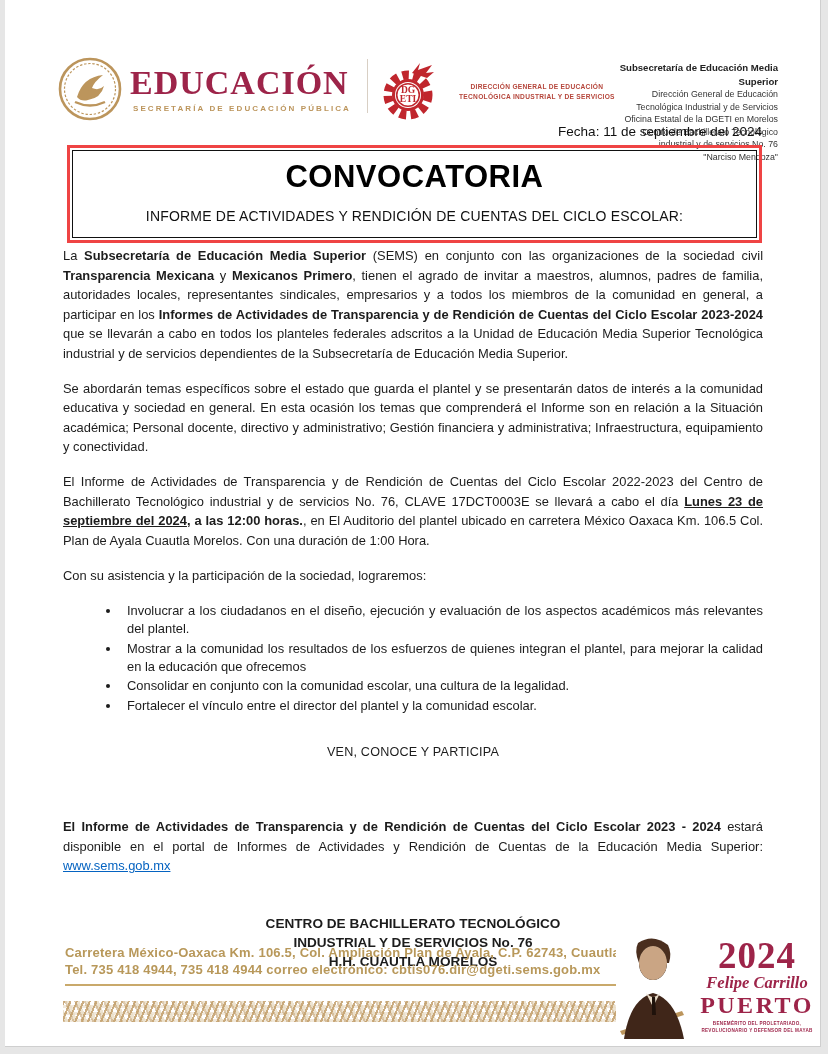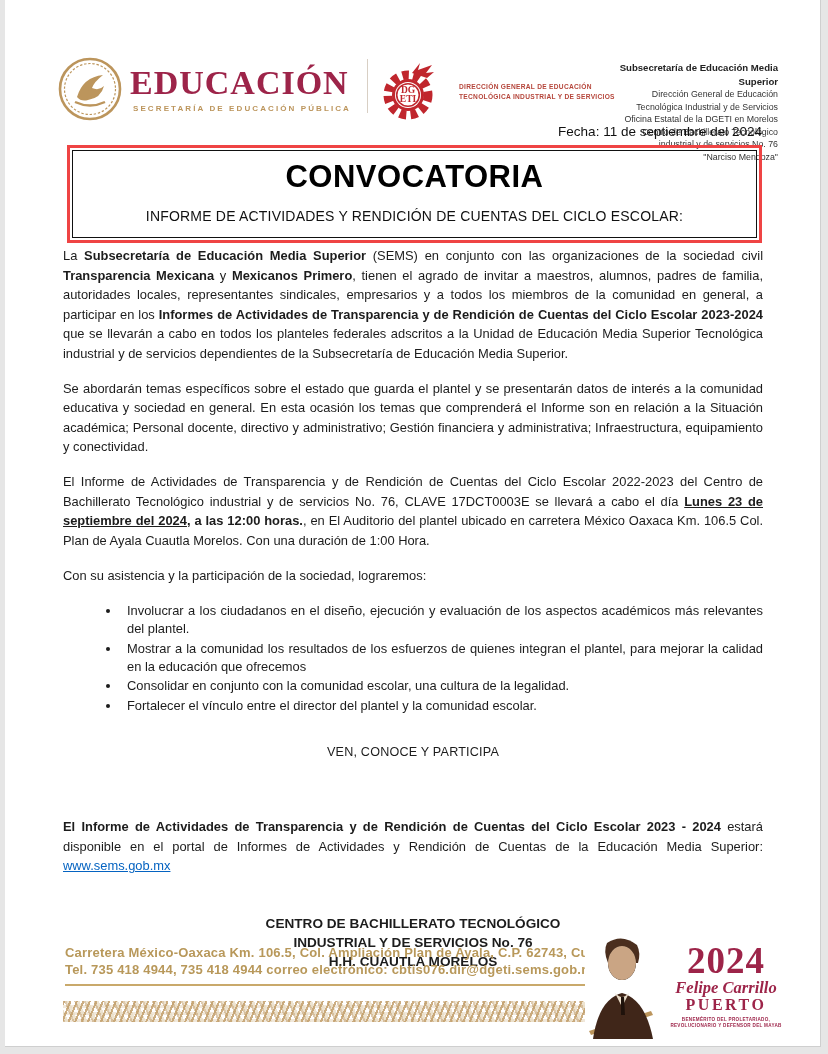--- a/index.html
+++ b/index.html
@@ -12,21 +12,21 @@
   }
 
   
   .header { position:absolute; left:53px; top:57px; right:42px; height:72px; display:flex; align-items:flex-start; }
   .sep-logo { display:flex; align-items:center; gap:8px; }
   .seal svg { display:block; }
   .sep-word { display:flex; flex-direction:column; }
   .sep-title { font-family:"Liberation Serif", serif; font-weight:bold; font-size:34px; letter-spacing:1px; color:#9D2449; line-height:1; }
   .sep-sub { font-size:8px; font-weight:bold; letter-spacing:2.1px; color:#BC955C; margin-top:4px; margin-left:3px; }
   .hdr-divider { width:1px; height:54px; background:#d8cfc4; margin:2px 14px 0 16px; }
-  .dgeti { display:flex; align-items:center; gap:21px; margin-top:2px; }
+  .dgeti { display:flex; align-items:center; gap:21px; margin-top:2px;text-align:center; }
   .dgeti-text { font-size:6.6px; font-weight:bold; color:#B5453A; letter-spacing:.3px; line-height:1.45; }
   .office { flex:1; text-align:right; font-size:8.8px; color:#333; line-height:1.42; margin-top:4px; }
   .office div:first-child { font-weight:bold; font-size:9.6px; color:#222; }
   .date-line { position:absolute; right:58px; top:124px; font-size:13.5px; color:#111; }
 
   
   .title-box-outer { position:absolute; left:62px; right:58px; top:145px; border:3px solid #ef4444; }
   .title-box-inner { border:1.5px solid #111; margin:2px; padding:8px 10px 13px 10px; text-align:center; }
   .conv-title { font-size:31px; font-weight:800; letter-spacing:.5px; color:#000; font-family:"Liberation Sans", sans-serif; }
   .conv-sub { font-size:14px; color:#111; margin-top:13px; letter-spacing:.2px; }
@@ -45,26 +45,26 @@
 
   
   .footer-contact { position:absolute; left:60px; top:944px; width:600px; color:#B8985A; font-weight:bold; font-size:13px; line-height:1.33; letter-spacing:.2px; }
   .footer-rule { position:absolute; left:60px; top:984px; width:600px; height:2px; background:#C9A96B; }
   .pattern-strip { position:absolute; left:58px; top:1001px; width:662px; height:21px; opacity:.9;
     background:
       repeating-linear-gradient(112deg, rgba(188,149,92,.85) 0 2px, transparent 2px 6px),
       repeating-linear-gradient(68deg,  rgba(188,149,92,.55) 0 2px, rgba(231,217,191,.8) 2px 5px, transparent 5px 9px),
       repeating-linear-gradient(0deg,   rgba(188,149,92,.25) 0 3px, transparent 3px 7px);
   }
-  .year-badge { position:absolute; left:580px; top:933px; width:205px; height:110px; display:flex; align-items:center; background:#fff; }
+  .year-badge { position:absolute; left:611px; top:933px; width:205px; height:110px; display:flex; align-items:center; background:#fff; }
   .portrait { flex:0 0 auto; }
   .badge-text { text-align:center; color:#9D2449; margin-left:2px; margin-top:-4px; }
   .badge-year { font-family:"Liberation Serif", serif; font-weight:bold; font-size:37px; line-height:1; letter-spacing:1px; }
   .badge-name { font-family:"Liberation Serif", serif; font-style:italic; font-weight:bold; font-size:16.5px; line-height:1.1; }
-  .badge-surname { font-family:"Liberation Serif", serif; font-weight:bold; font-size:16px; letter-spacing:2.5px; line-height:1.05; }
+  .badge-surname { font-family:"Liberation Serif", serif; font-weight:bold; font-size:24px; letter-spacing:2.5px; line-height:1.05; }
   .badge-motto { font-size:4.6px; font-weight:bold; letter-spacing:.3px; width:130px; margin:3px auto 0 auto; line-height:1.5; }
 </style>
 </head>
 <body>
 
 <div class="page">
 
   <div class="header">
     <div class="sep-logo">
       <span class="seal">

